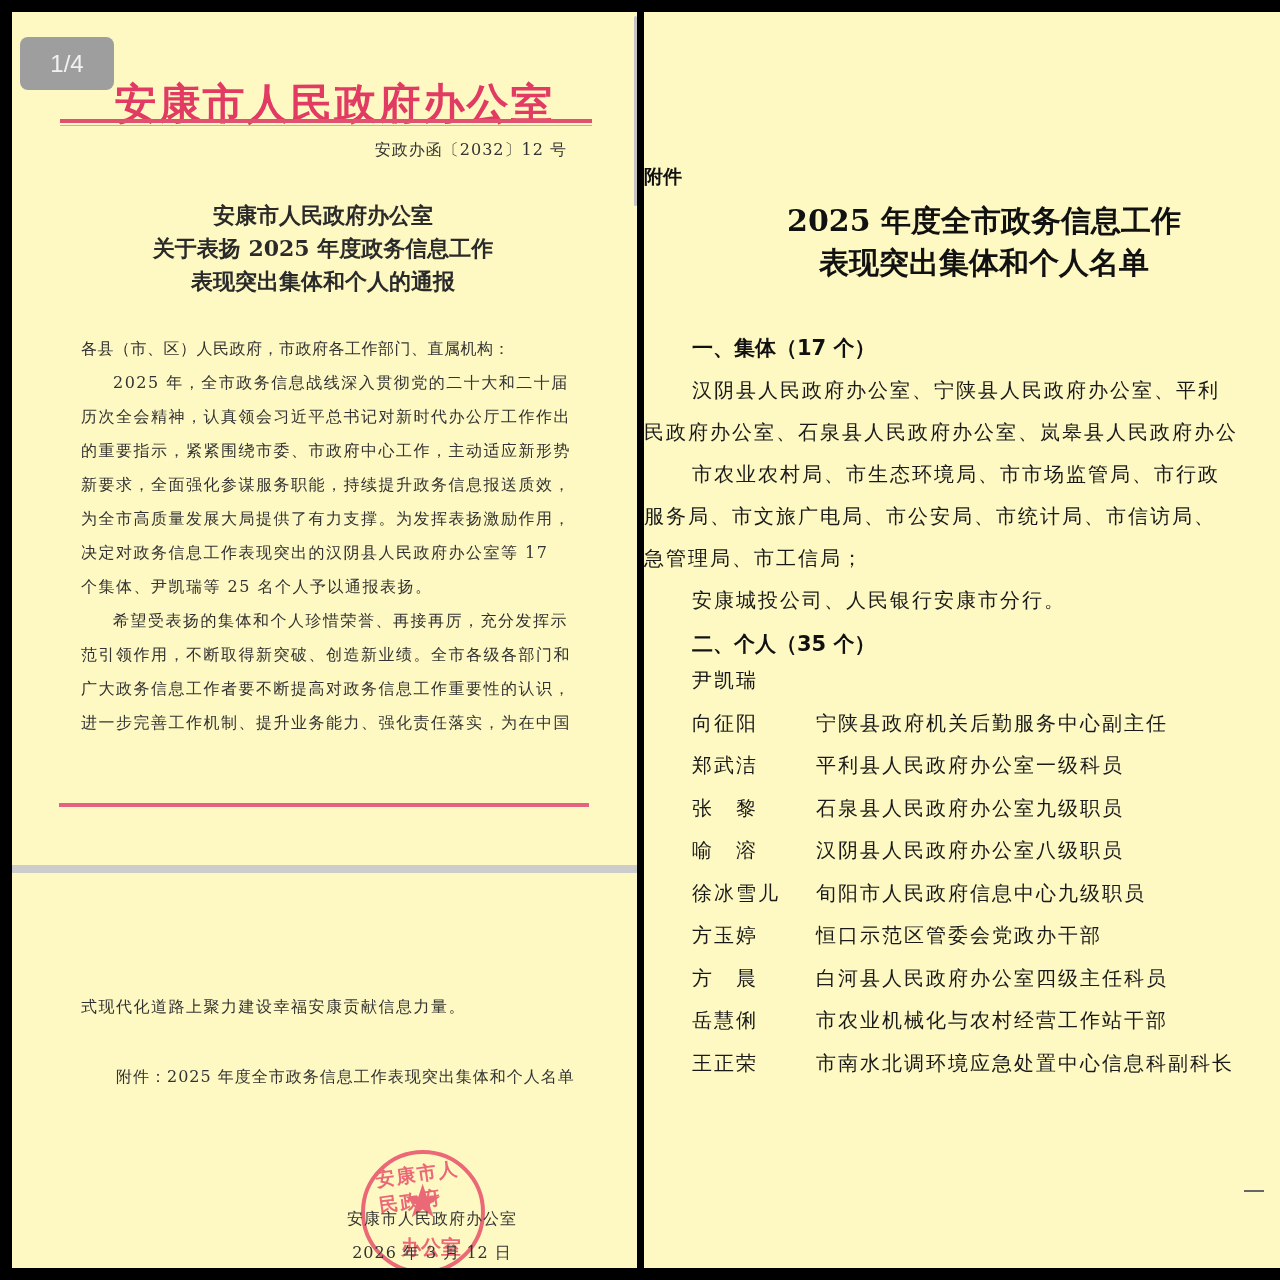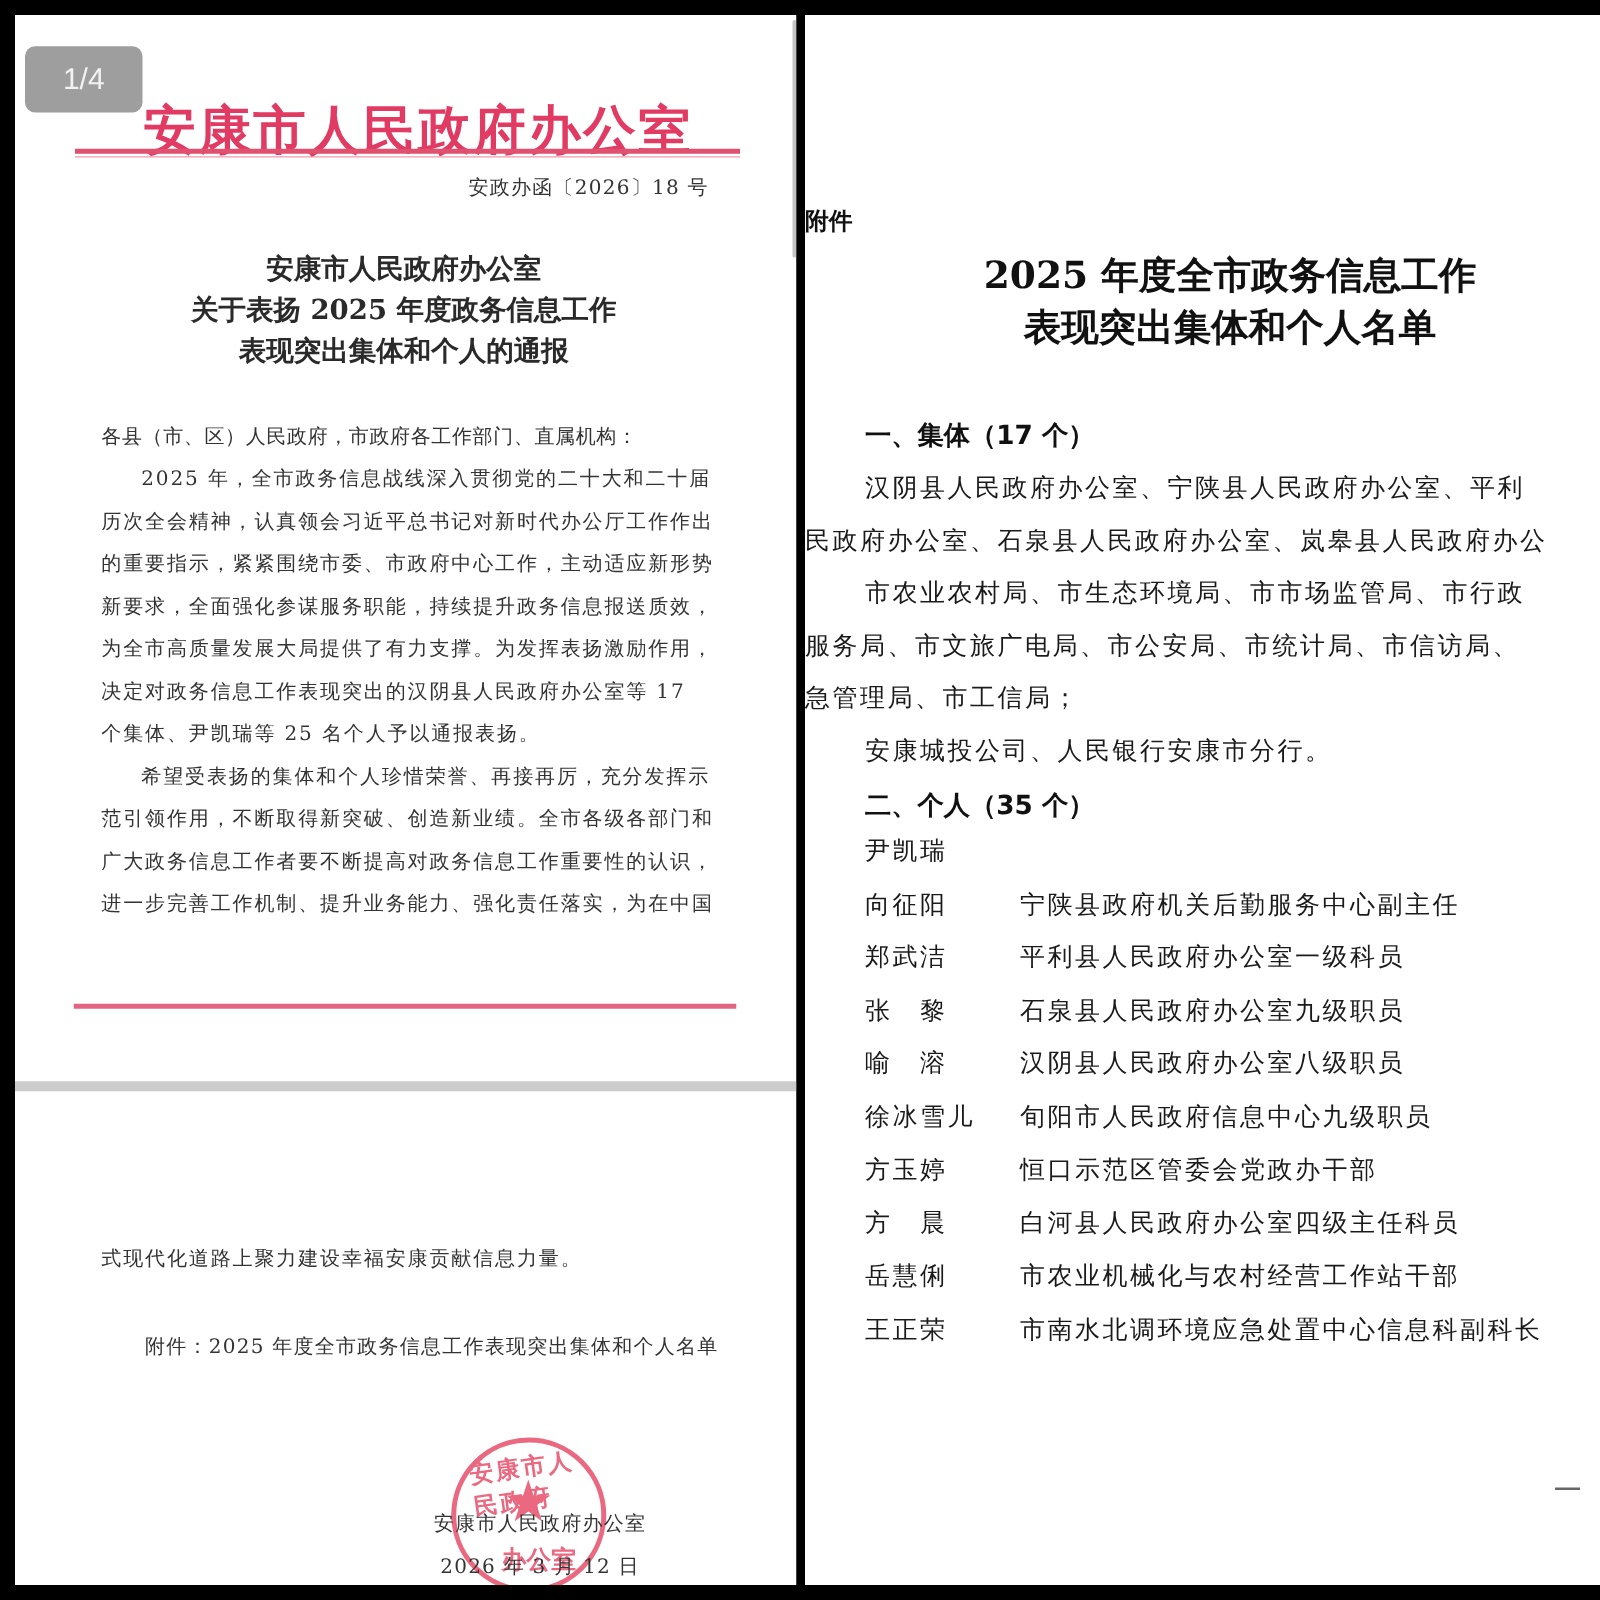--- a/index.html
+++ b/index.html
@@ -1,20 +1,20 @@
 <!DOCTYPE html>
 <html><head>
 <meta charset="utf-8">
 <style>
   html, body { margin:0; padding:0; }
   body {
     width:1280px; height:1280px; background:#000; position:relative; overflow:hidden;
     font-family: "DejaVu Serif", "Liberation Serif", serif;
   }
-  .panel { position:absolute; background:#ffffff; overflow:hidden; }
+  .panel { position:absolute; background:#fef9c3; overflow:hidden; }
   #left-panel { left:12px; top:12px; width:625px; height:1256px; }
   #right-panel { left:644px; top:12px; width:681px; height:1256px; border-right:1px solid #bbb; box-sizing:border-box; }
 
   .page-counter {
     position:absolute; left:20px; top:17px; width:94px; height:53px; border-radius:8px;
     background:#9e9e9e; color:#f2f2f2; font-family:"Liberation Sans", sans-serif; font-size:24px;
     display:flex; align-items:center; justify-content:center; z-index:5;margin-top:20px;
   }
   .scrollbar {
     position:absolute; left:622px; top:4px; width:3px; height:190px; background:#c4c4c4; border-radius:2px;
@@ -93,21 +93,21 @@
 </head>
 <body>
 
 <div class="panel" id="left-panel">
   <div class="scrollbar"></div>
 
   <div class="org-header">安康市人民政府办公室</div>
   <div class="red-rule" id="rule-top"></div>
   <div class="red-rule" id="rule-top-thin"></div>
 
-  <div class="doc-number">安政办函〔2026〕18 号</div>
+  <div class="doc-number">安政办函〔2032〕12 号</div>
 
   <div class="doc-title">
     <div>安康市人民政府办公室</div>
     <div>关于表扬 2025 年度政务信息工作</div>
     <div>表现突出集体和个人的通报</div>
   </div>
 
   <div class="body-text" style="top:320px;">
     <p style="letter-spacing:0.5px;">各县（市、区）人民政府，市政府各工作部门、直属机构：</p>
     <p class="indent">2025 年，全市政务信息战线深入贯彻党的二十大和二十届历次全会精神，认真领会习近平总书记对新时代办公厅工作作出的重要指示，紧紧围绕市委、市政府中心工作，主动适应新形势新要求，全面强化参谋服务职能，持续提升政务信息报送质效，为全市高质量发展大局提供了有力支撑。为发挥表扬激励作用，决定对政务信息工作表现突出的汉阴县人民政府办公室等 17 个集体、尹凯瑞等 25 名个人予以通报表扬。</p>

